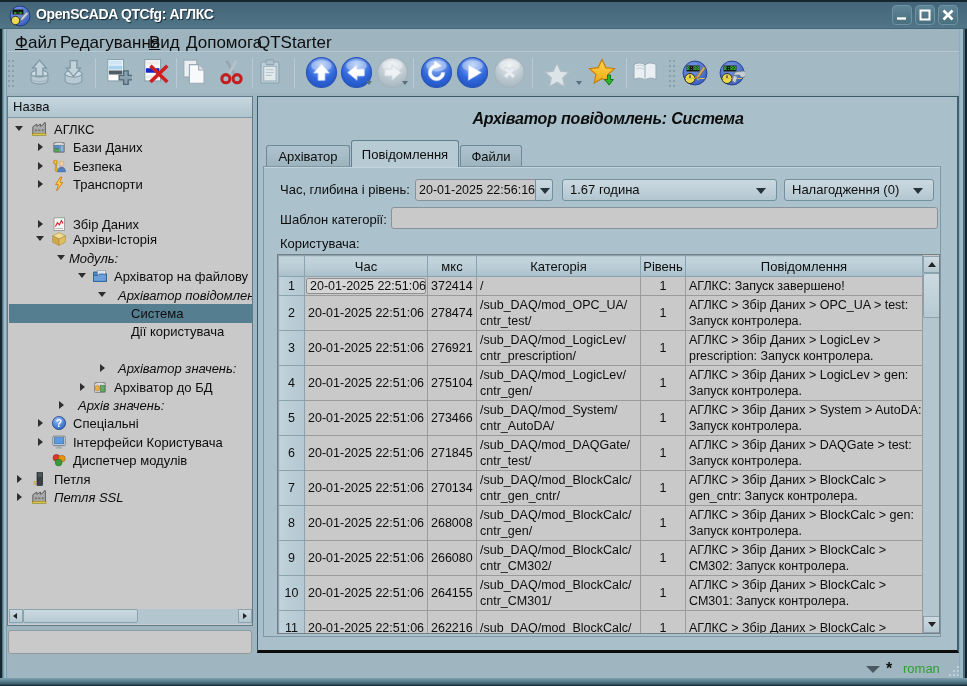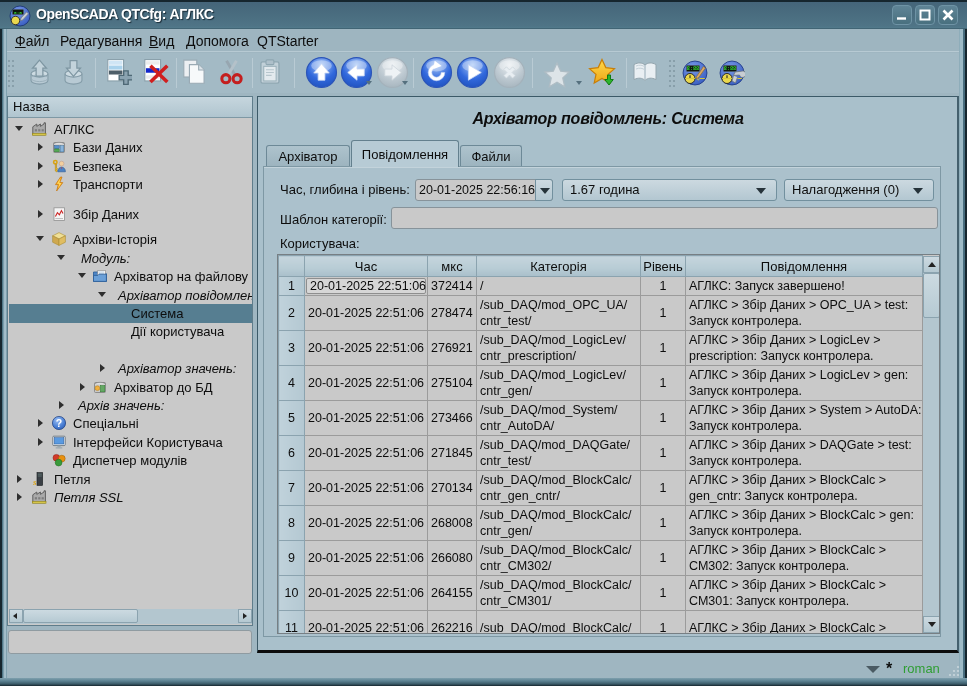--- a/index.html
+++ b/index.html
@@ -5,21 +5,21 @@
 html,body{width:967px;height:686px;overflow:hidden}
 #win{position:relative;width:967px;height:686px;font-family:"Liberation Sans",sans-serif;background:#9fb6c1;color:#0d0d0d;-webkit-font-smoothing:antialiased;}
 .abs{position:absolute}
 .nw{white-space:nowrap;overflow:hidden}
 
 #titlebar{left:0;top:0;width:967px;height:29px;background:linear-gradient(180deg,#16262e 0,#16262e 2px,#45657a 2px,#47697c 8px,#4f7486 26px,#527a8b 28px,#31505f 29px);}
 #title-text{left:36px;top:6px;font-size:14px;font-weight:bold;letter-spacing:-0.4px;color:#fff;text-shadow:1px 1px 1px rgba(10,25,35,.8);}
 .winbtn{top:5px;width:20px;height:20px;border-radius:4px;background:linear-gradient(180deg,#5f8496,#49707f);border:1px solid #6e93a5;}
 
 #menubar{left:2px;top:29px;width:963px;height:23px;background:#9eb5c0;border-bottom:1px solid #b7cad3;}
-.mi{top:33px;font-size:14px;color:#0d0d0d}
+.mi{top:33px;font-size:17px;color:#0d0d0d}
 
 #toolbar{left:2px;top:53px;width:963px;height:40px;background:#a3bac5;}
 .tsep{top:5px;width:1px;height:30px;background:#8da4af;border-right:1px solid #b9cbd4}
 
 #treewrap{left:7px;top:96px;width:246px;height:530px;background:#c9c9c9;border:1px solid #5f7d8b;overflow:hidden;}
 #treehead{left:0;top:0;width:244px;height:21px;background:linear-gradient(180deg,#c6d6de,#b0c5cf);border-bottom:1px solid #7e98a4;font-size:13px;}
 .trow{left:1px;width:244px;height:19px;font-size:13px;}
 .texp{position:absolute;top:5px;width:0;height:0}
 .exp-d{border-left:4px solid transparent;border-right:4px solid transparent;border-top:5.5px solid #2e2e2e;top:6px;}
 .exp-r{border-top:4px solid transparent;border-bottom:4px solid transparent;border-left:5.5px solid #2e2e2e;top:5px;}
@@ -332,41 +332,41 @@
 <div class="ttext" style="left:64px;">Безпека</div>
 </div>
 <div class="trow abs" style="top:78.2px;">
 <div class="texp exp-r" style="left:29px"></div>
 <div class="ticon16" style="left:42px"><svg width="16" height="16" viewBox="0 0 16 16">
             <path d="M9.5 1 L4.5 8.6 h2.8 L5.6 15 L11.8 6.6 H8.8 L11 1 Z" fill="#f7a81c" stroke="#c87408" stroke-width="0.7"></path>
             <path d="M9.3 2.2 L6 7.8 h2.3 L7 12.4 l3.4-5.4 H8.3 Z" fill="#ffd95e"></path>
           </svg></div>
 <div class="ttext" style="left:64px;">Транспорти</div>
 </div>
-<div class="trow abs" style="top:108px;padding-left:47px;">
+<div class="trow abs" style="top:118px;padding-left:47px;">
 <div class="texp exp-r" style="left:29px"></div>
 <div class="ticon16" style="left:42px"><svg width="16" height="16" viewBox="0 0 16 16">
             <rect x="3" y="1.8" width="10.4" height="12.6" fill="#f5f5f5" stroke="#909090" stroke-width="0.8"></rect>
             <polyline points="4.4,10.6 6.4,6.6 8.4,8.8 10.4,4.6 12,7.6" fill="none" stroke="#cc2222" stroke-width="1.1"></polyline>
             <line x1="4.4" y1="12.6" x2="12" y2="12.6" stroke="#aaa" stroke-width="0.8"></line>
           </svg></div>
 <div class="ttext" style="left:64px;">Збір Даних</div>
 </div>
 <div class="trow abs" style="top:133.4px;">
 <div class="texp exp-d" style="left:27px"></div>
 <div class="ticon16" style="left:42px"><svg width="16" height="16" viewBox="0 0 16 16">
             <path d="M8 1.6 L14.4 4.8 8 8 1.6 4.8 Z" fill="#efdf96" stroke="#a98d35" stroke-width="0.6"></path>
             <path d="M1.6 4.8 L8 8 v6.4 L1.6 11.2 Z" fill="#cfa84e" stroke="#a98d35" stroke-width="0.6"></path>
             <path d="M14.4 4.8 L8 8 v6.4 l6.4-3.2 Z" fill="#e0bd62" stroke="#a98d35" stroke-width="0.6"></path>
           </svg></div>
 <div class="ttext" style="left:64px;">Архіви-Історія</div>
 </div>
 <div class="trow abs" style="top:151.8px;">
 <div class="texp exp-d" style="left:48px"></div>
-<div class="ttext" style="left:72px;font-style:italic;">Модуль:</div>
+<div class="ttext" style="left:60px;font-style:italic;">Модуль:</div>
 </div>
 <div class="trow abs" style="top:170.2px;">
 <div class="texp exp-d" style="left:69px"></div>
 <div class="ticon16" style="left:83px"><svg width="16" height="16" viewBox="0 0 16 16">
             <path d="M1.5 4 h4.6 l1.4 1.8 h7 V13.4 H1.5 Z" fill="#4f86c6" stroke="#2a5a94" stroke-width="0.8"></path>
             <rect x="5.8" y="2.4" width="7.6" height="9.2" fill="#f2f2f2" stroke="#8a8a8a" stroke-width="0.6"></rect>
             <rect x="7" y="3.6" width="5" height="0.9" fill="#b8cfe6"></rect>
             <rect x="7" y="5.2" width="5" height="0.9" fill="#b8cfe6"></rect>
             <path d="M1.5 7.4 H5.8 L7 6.2 h7.4 V13.4 H1.5 Z" fill="#6ba0d8" stroke="#2a5a94" stroke-width="0.8"></path>
           </svg></div>

